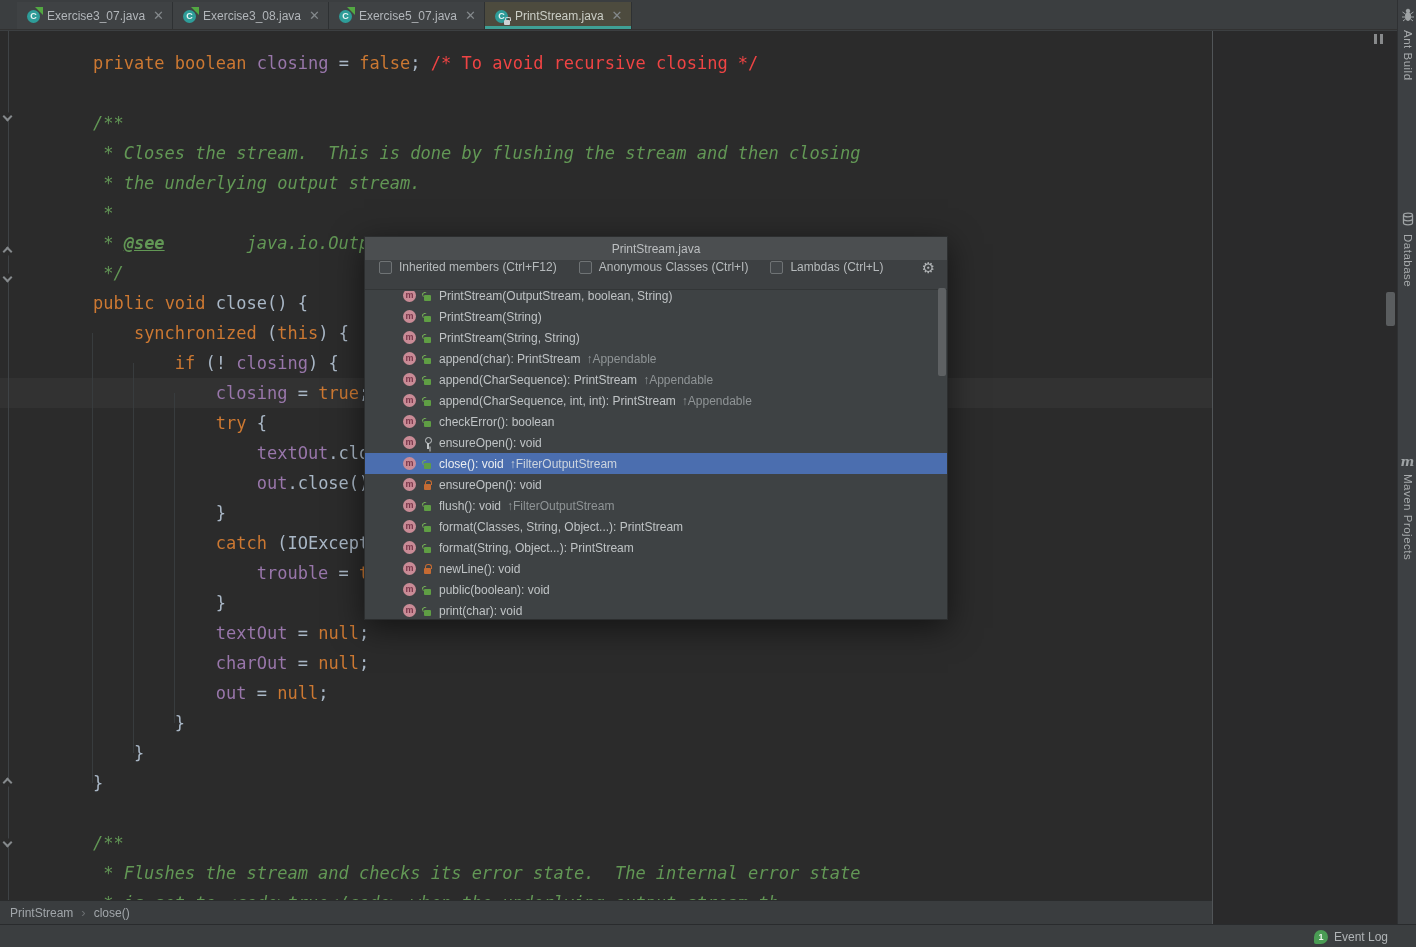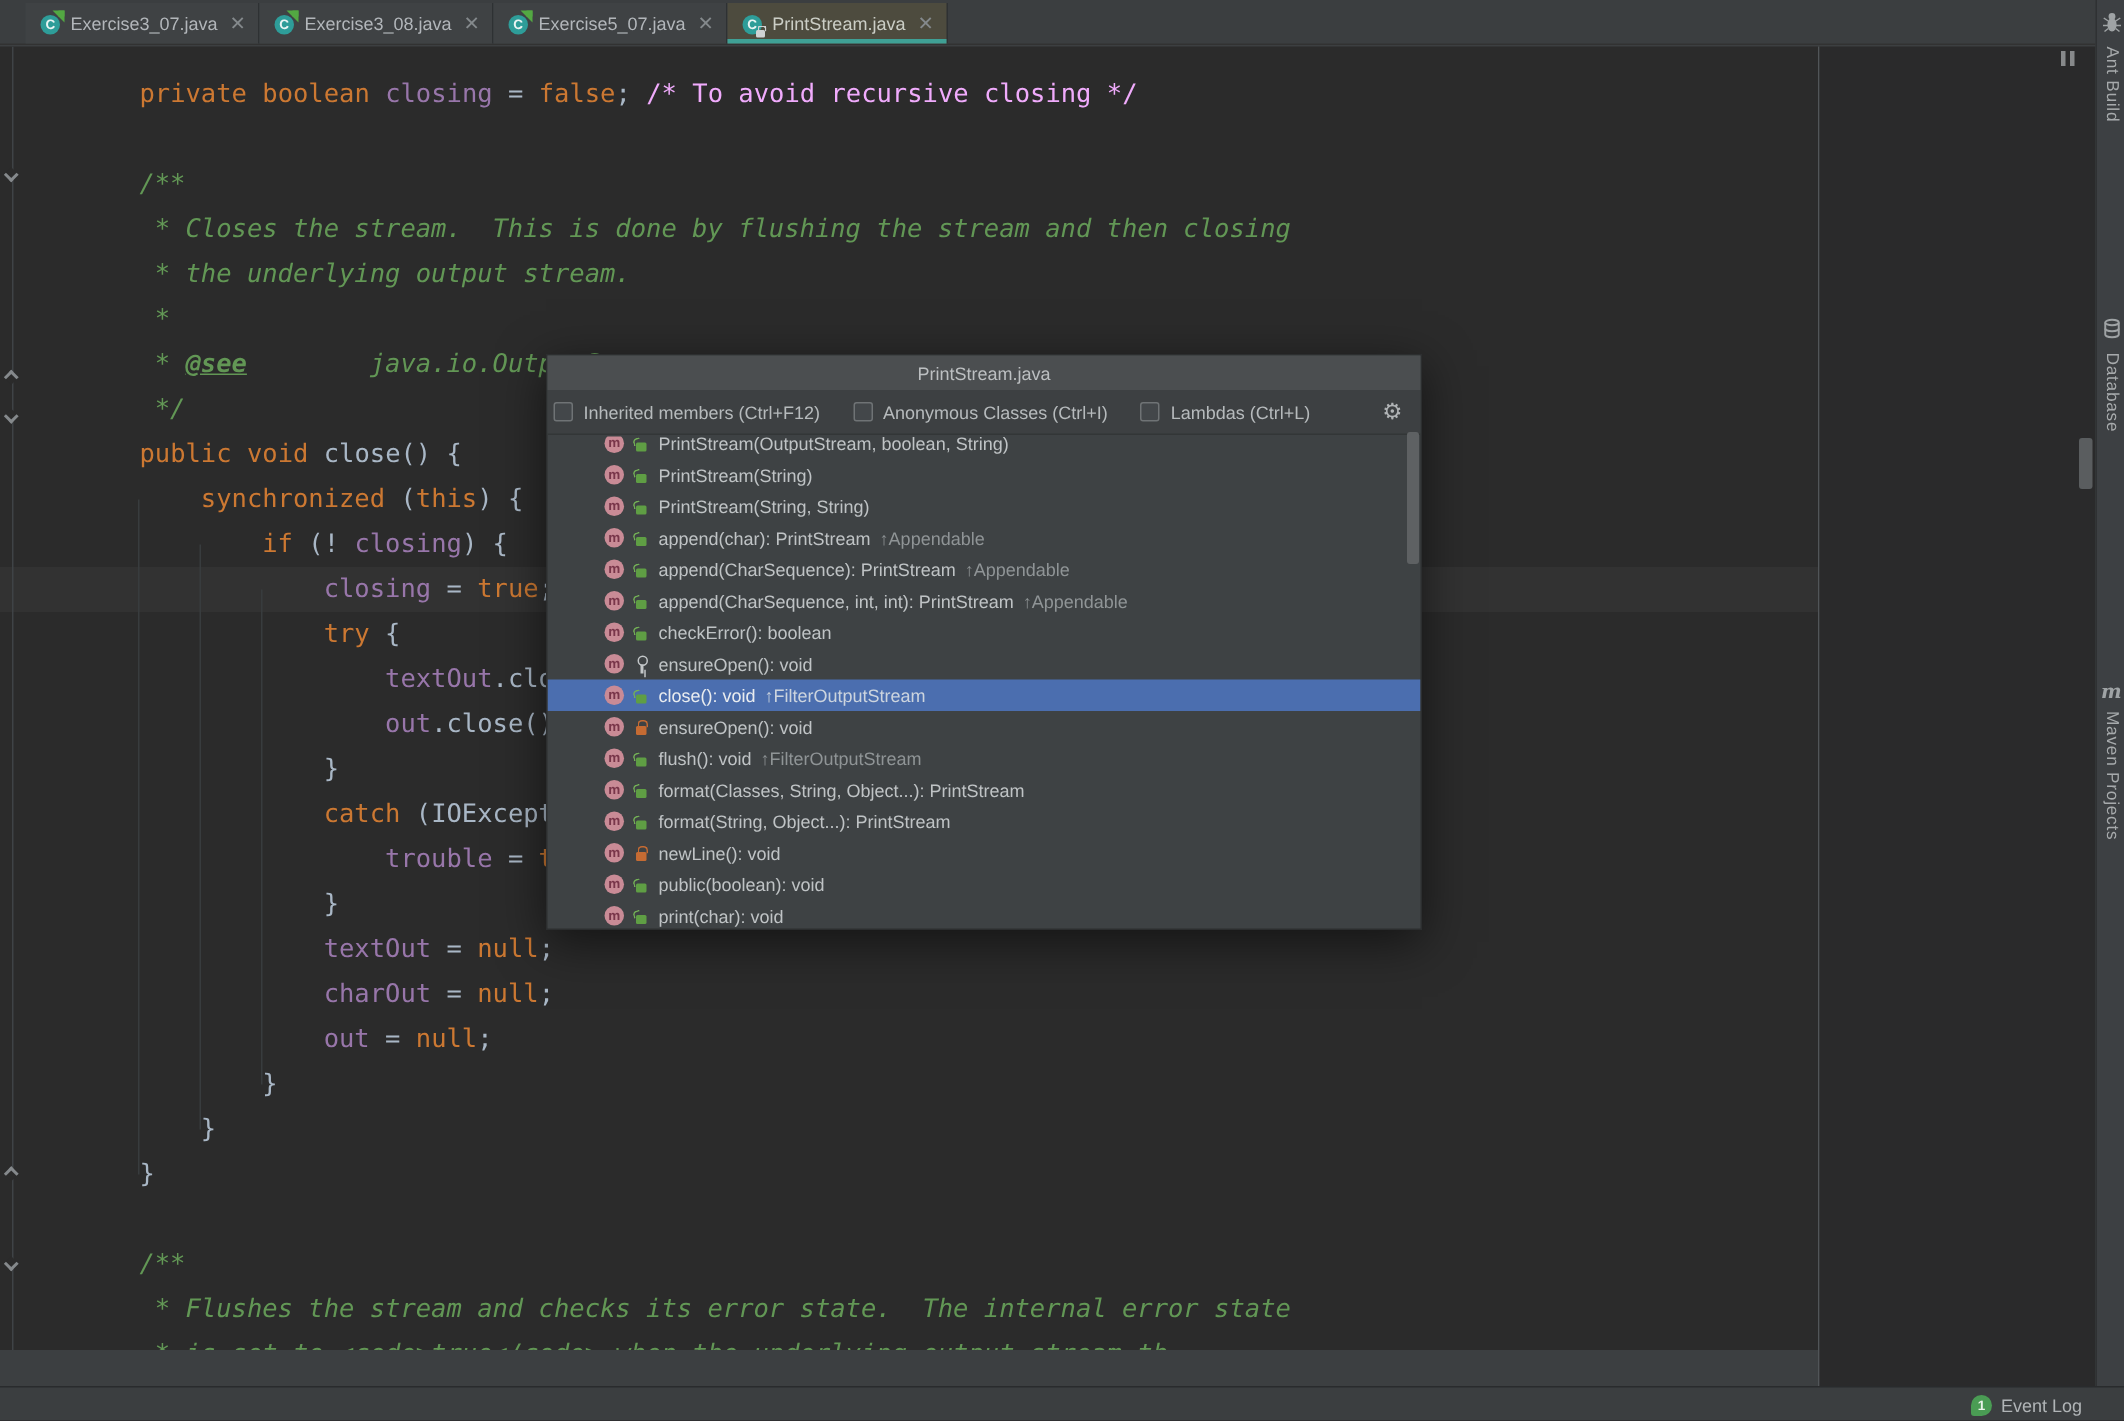--- a/index.html
+++ b/index.html
@@ -31,21 +31,21 @@
   
   #editor{ position:absolute; left:0; top:31px; width:1213px; height:869px; background:#2b2b2b; overflow:hidden; }
   #foldline{ position:absolute; left:8px; top:0; width:1px; height:869px; background:#3f4346; }
   .curline{ position:absolute; left:0; top:347px; width:100%; height:30px; background:#323232; }
   #code{ position:absolute; left:16px; top:17px; white-space:pre;
     font-family:"DejaVu Sans Mono", monospace; font-size:17px; line-height:30px; color:#a9b7c6; }
   .ln{ height:30px; padding-left:36px; }
   .tok-k{ color:#cc7832; }
   .tok-f{ color:#9876aa;text-align:right; }
   .tok-p{ color:#a9b7c6; }
-  .tok-c{ color:#f0abfc; }
+  .tok-c{ color:#ef4444; }
   .tok-d{ color:#629755; font-style:italic; }
   .tok-dt{ color:#629755; font-style:italic; font-weight:bold; text-decoration:underline; }
   .guide{ position:absolute; width:1px; background:#383c3e; }
   .chev{ position:absolute; left:4px; width:7px; height:7px;
     border-right:2px solid #85898c; border-bottom:2px solid #85898c; background:#2b2b2b; }
   .chev.down{ transform:rotate(45deg); }
   .chev.up{ transform:rotate(-135deg); }
 
   
   #splitline{ position:absolute; left:1212px; top:31px; width:1px; height:893px; background:#515558; }
@@ -60,21 +60,21 @@
   .stripe-btn{ position:absolute; left:0; width:19px; display:flex; flex-direction:column; align-items:center; gap:4px; }
   .stripe-label{ writing-mode:vertical-rl; font-size:11.5px; color:#a7aaac; letter-spacing:0.5px; }
   .stripe-ic{ width:14px; height:14px; }
 
   
   #popup{ position:absolute; left:364px; top:236px; width:584px; height:384px;
     background:#3e4244; border:1px solid #2c2e2f; box-shadow:0 8px 30px rgba(0,0,0,.55); }
   #popup-title{ height:23px; background:#4b4e50; color:#bcbfc1; font-size:12px;
     display:flex; align-items:center; justify-content:center; }
   #popup-toolbar{ height:30px; background:#3d4042; border-bottom:1px solid #333637;
-    display:flex; align-items:center; gap:22px; padding:0 12px 0 4px; font-size:12px; color:#b6babc; }
+    display:flex; align-items:flex-start; gap:22px; padding:0 12px 0 14px; font-size:12px; color:#b6babc; }
   .cb{ display:flex; align-items:center; gap:7px; }
   .cbbox{ width:13px; height:13px; border:1px solid #6f7375; border-radius:2px; background:#43474a; }
   #gear{ margin-left:auto; color:#b0b3b5; font-size:15px; line-height:1; }
   #popup-list{ position:absolute; left:0; top:54px; right:0; bottom:0; overflow:hidden; }
   .row{ height:21px; display:flex; align-items:center; font-size:12px; color:#bfc3c5; padding-left:38px; gap:6px; white-space:nowrap; }
   .row:first-child{ margin-top:-6px; }
   .row.sel{ background:#4b6eaf; color:#e9ecef; }
   .row .sup{ color:#8f9496; }
   .row.sel .sup{ color:#ccd4de; }
   .m-ic{ width:13px; height:13px; border-radius:50%; background:#c98b96; color:#79364a;
@@ -299,20 +299,25 @@
         </div>
         <div class="row">
           <span class="m-ic">m</span>
           <span class="vis-ic vis-pub"></span>
           <span>print(char): void</span>
         </div>
       </div>
     <div id="popup-scroll"></div>
   </div>
 
+  <div id="breadcrumbs">
+    <span>PrintStream</span>
+    <span class="crumb-sep">›</span>
+    <span>close()</span>
+  </div>
 
   <div id="statusbar">
     <div id="eventlog">
       <span class="balloon">1</span>
       <span>Event Log</span>
     </div>
   </div>
 
 </div>
 

